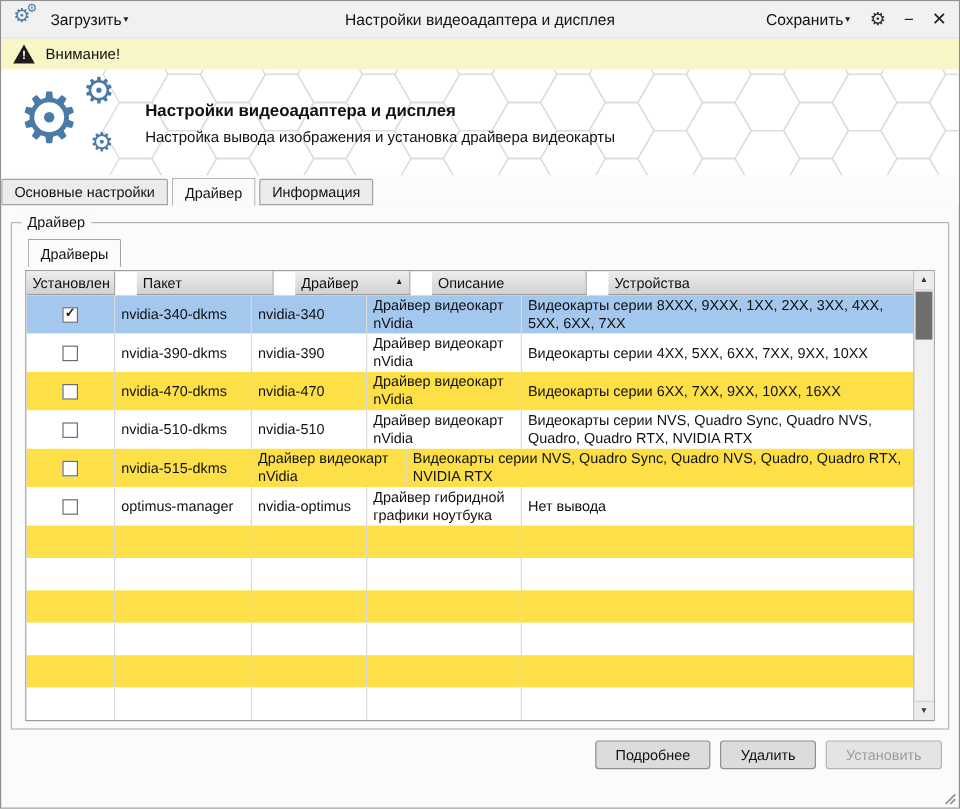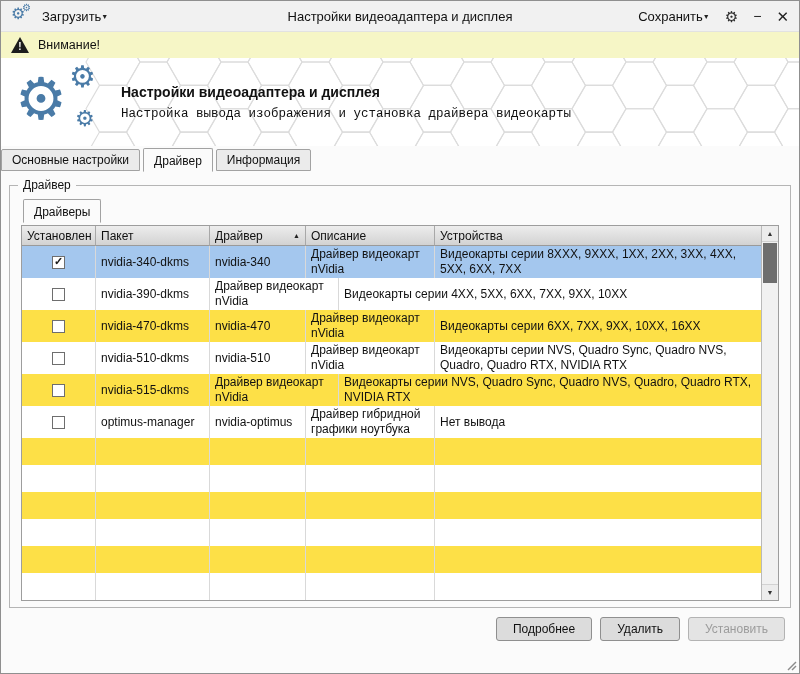--- a/index.html
+++ b/index.html
@@ -35,35 +35,35 @@
   .header{height:88px;background:#ffffff;position:relative;overflow:hidden;
     display:flex;align-items:center;gap:16px;padding:0 12px;}
   #hexes{position:absolute;inset:0;width:100%;height:100%;}
   #hexes polygon{fill:none;stroke:#dcdcdc;stroke-width:1.1;}
   .hicon{position:relative;z-index:1;width:92px;height:76px;color:var(--accent_gear,#4a7ba7);flex:none;}
   .hicon .g-big{position:absolute;left:2px;top:6px;font-size:58px;line-height:1;}
   .hicon .g-med{position:absolute;left:56px;top:-2px;font-size:30px;line-height:1;}
   .hicon .g-sm{position:absolute;left:62px;top:44px;font-size:22px;line-height:1;}
   .htexts{position:relative;z-index:1;}
   .htitle{font-size:14px;font-weight:bold;margin-bottom:7px;}
-  .hsub{font-size:12.5px;font-family:Liberation Mono, monospace;}
+  .hsub{font-size:12.5px;}
   
   .tabstrip{height:25px;display:flex;align-items:flex-end;background:#fbfbfb;}
   .tab{background:#ebebeb;border:1px solid #a2a2a2;border-radius:2px 2px 0 0;
     padding:3px 10px;margin-right:3px;font-size:12px;white-space:nowrap;}
   .tab.active{background:#fbfbfb;border-bottom:1px solid #fbfbfb;padding-top:5px;margin-bottom:-1px;z-index:2;position:relative;}
   
   .content{padding:8px 8px 0;}
   .groupbox{position:relative;border:1px solid #b5b5b5;height:423px;padding:13px 11px 0;margin-top:6px;}
   .legend{position:absolute;top:-8px;left:8px;background:#fbfbfb;padding:0 5px;font-size:12px;}
   .innertabs{display:flex;margin-bottom:3px;padding-left:2px;}
   
   .tablewrap{height:376px;border:1px solid #9d9d9d;background:#fff;display:flex;}
   .tgrid{flex:1;display:flex;flex-direction:column;overflow:hidden;min-width:0;}
-  .thead{display:flex;flex:none;}
+  .thead{display:flex;flex:none;gap:18px;}
   .th{height:20px;background:linear-gradient(#ededed,#d2d2d2);border-right:1px solid #a8a8a8;
     border-bottom:1px solid #9a9a9a;padding:2px 5px;display:flex;align-items:center;
     white-space:nowrap;overflow:hidden;font-size:12px;}
   .th.sorted{justify-content:space-between;}
   .sort{font-size:7px;color:#222;margin-left:4px;}
   .tbody{flex:1;display:flex;flex-direction:column;overflow:hidden;}
   .tr{display:flex;flex:none;background:#fff;}
   .tr.data{min-height:32px;}
   .tr.filler{height:27px;}
   .tr.alt{background:#fde047;}
@@ -257,20 +257,21 @@
               <div class="td c2">nvidia-340</div>
               <div class="td c3">Драйвер видеокарт nVidia</div>
               <div class="td c4">Видеокарты серии 8XXX, 9XXX, 1XX, 2XX, 3XX, 4XX, 5XX, 6XX, 7XX</div>
             </div>
 
             <div class="tr data">
               <div class="td c0">
                   <span class="cb"></span>
                 </div>
               <div class="td c1">nvidia-390-dkms</div>
+              <div class="td c2">nvidia-390</div>
               <div class="td c3">Драйвер видеокарт nVidia</div>
               <div class="td c4">Видеокарты серии 4XX, 5XX, 6XX, 7XX, 9XX, 10XX</div>
             </div>
 
             <div class="tr data alt">
               <div class="td c0">
                   <span class="cb"></span>
                 </div>
               <div class="td c1">nvidia-470-dkms</div>
               <div class="td c2">nvidia-470</div>

